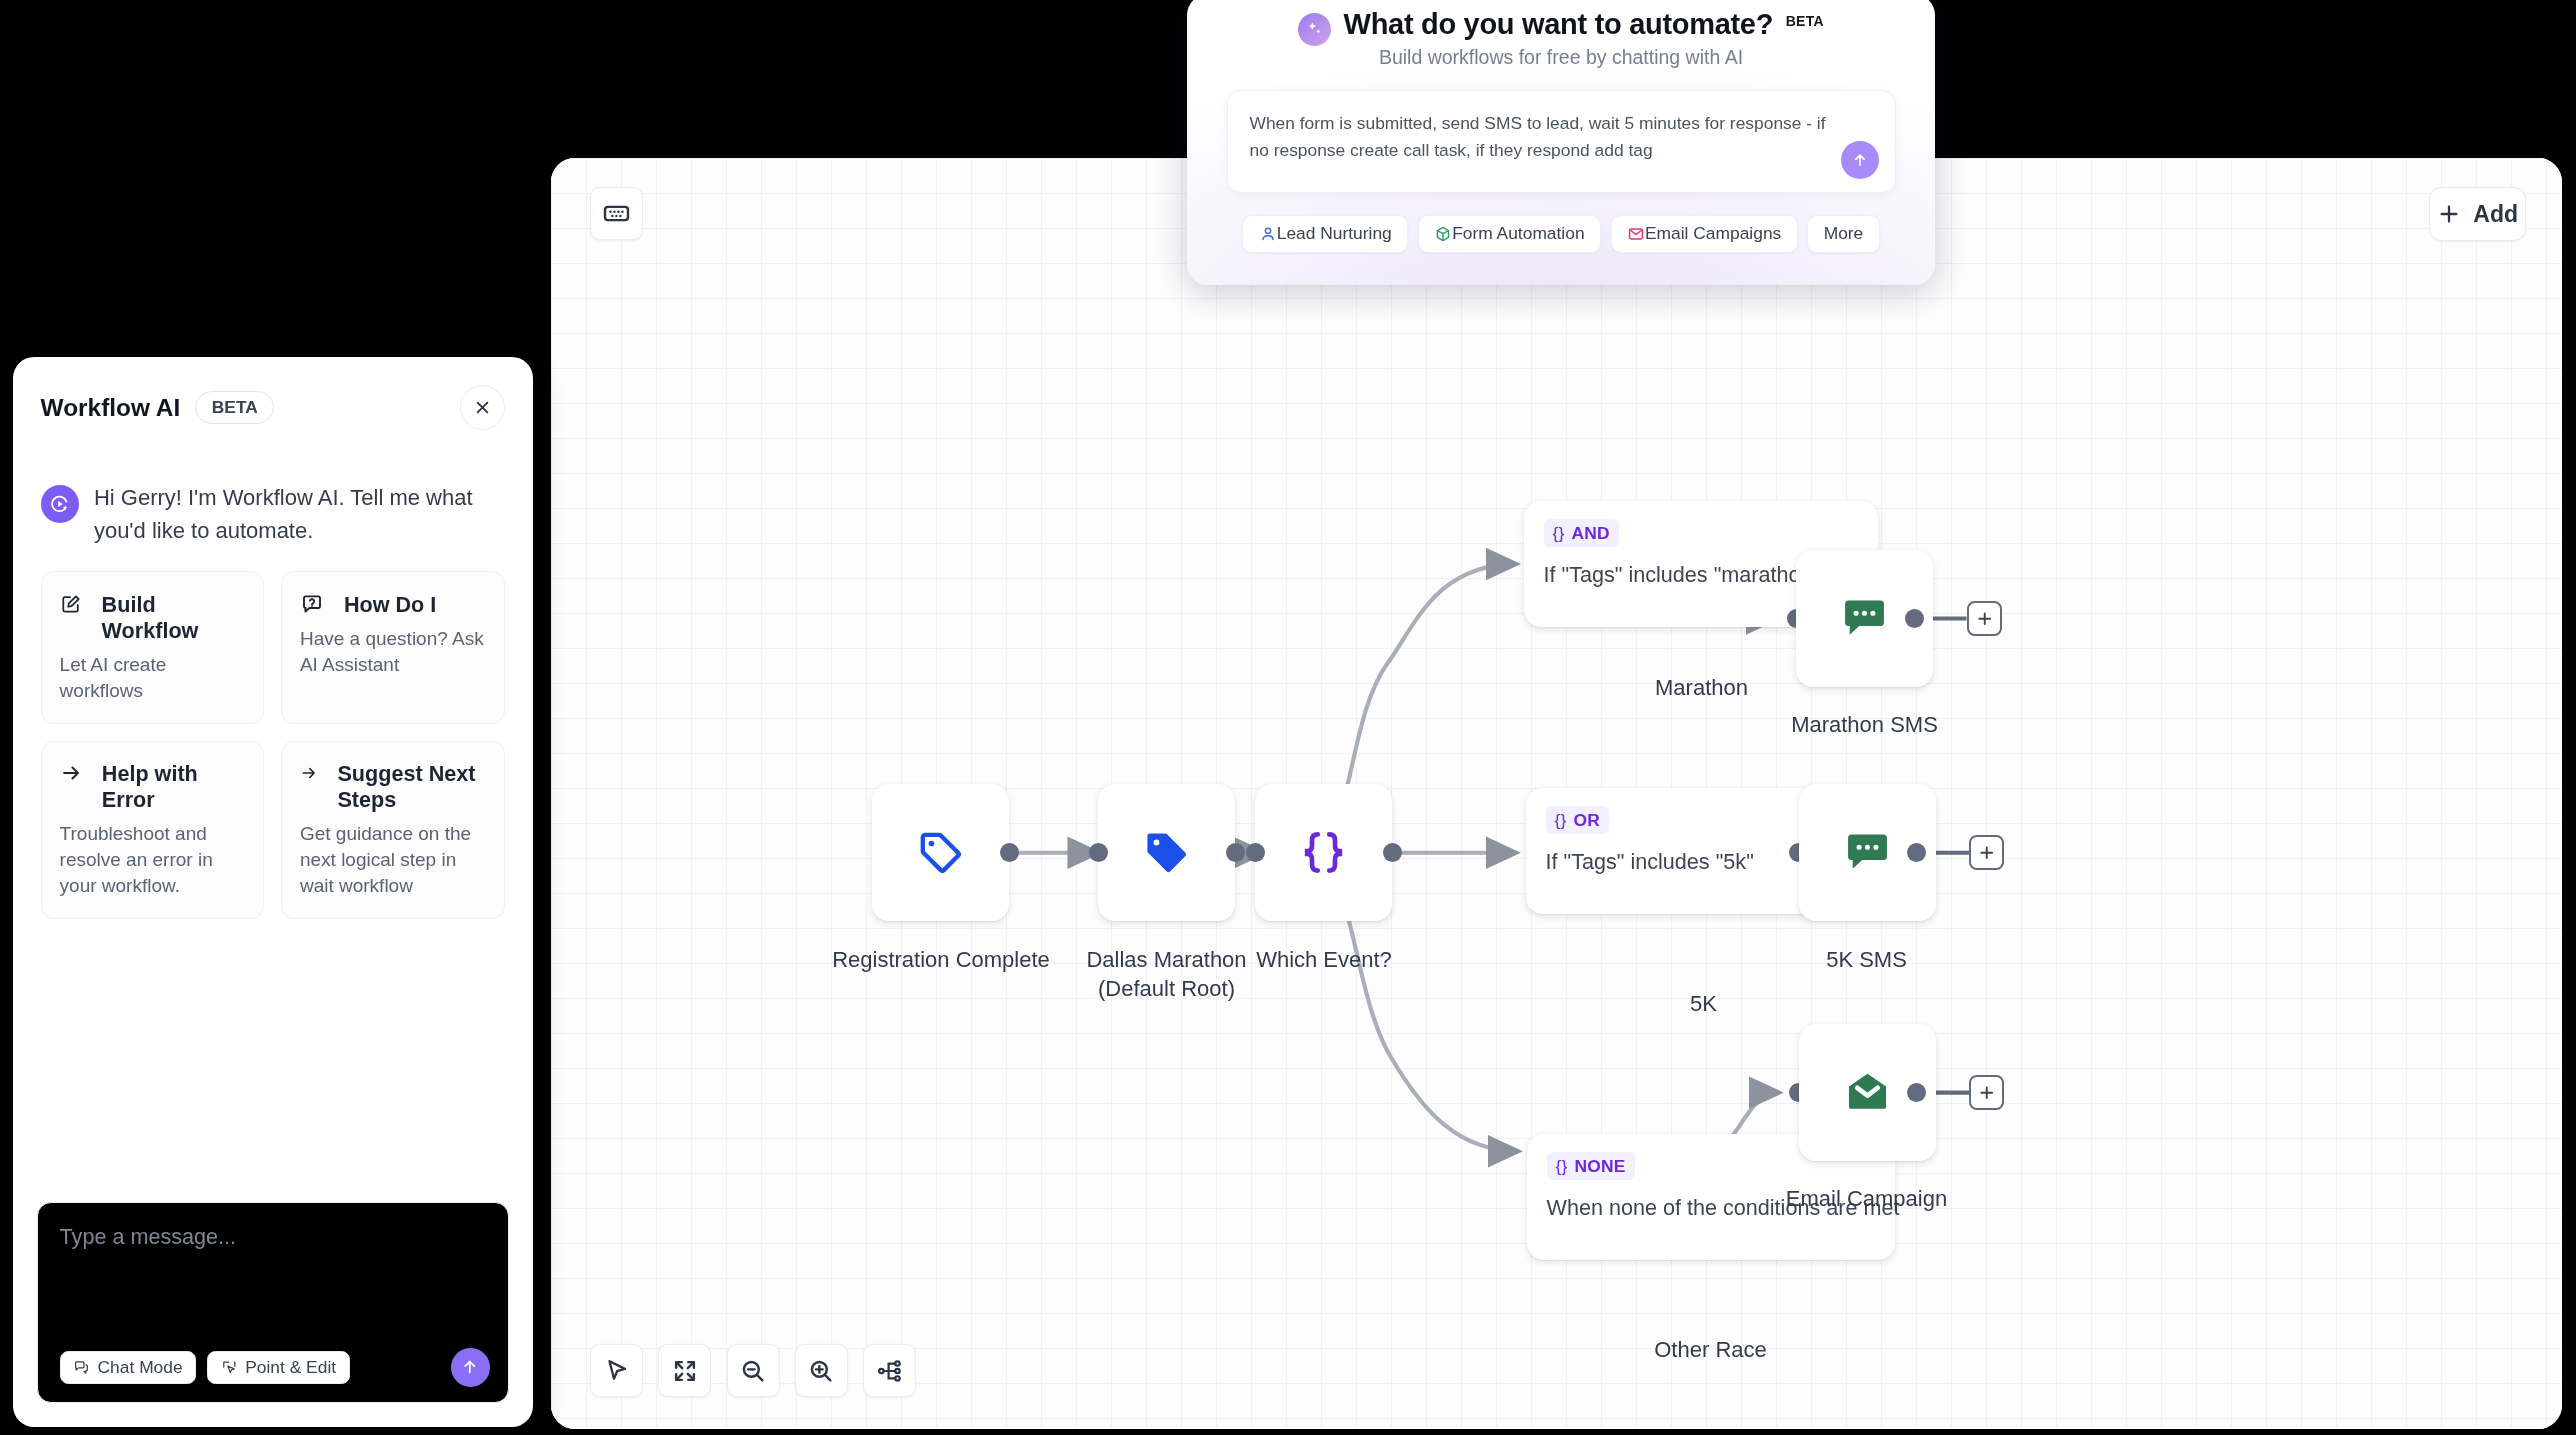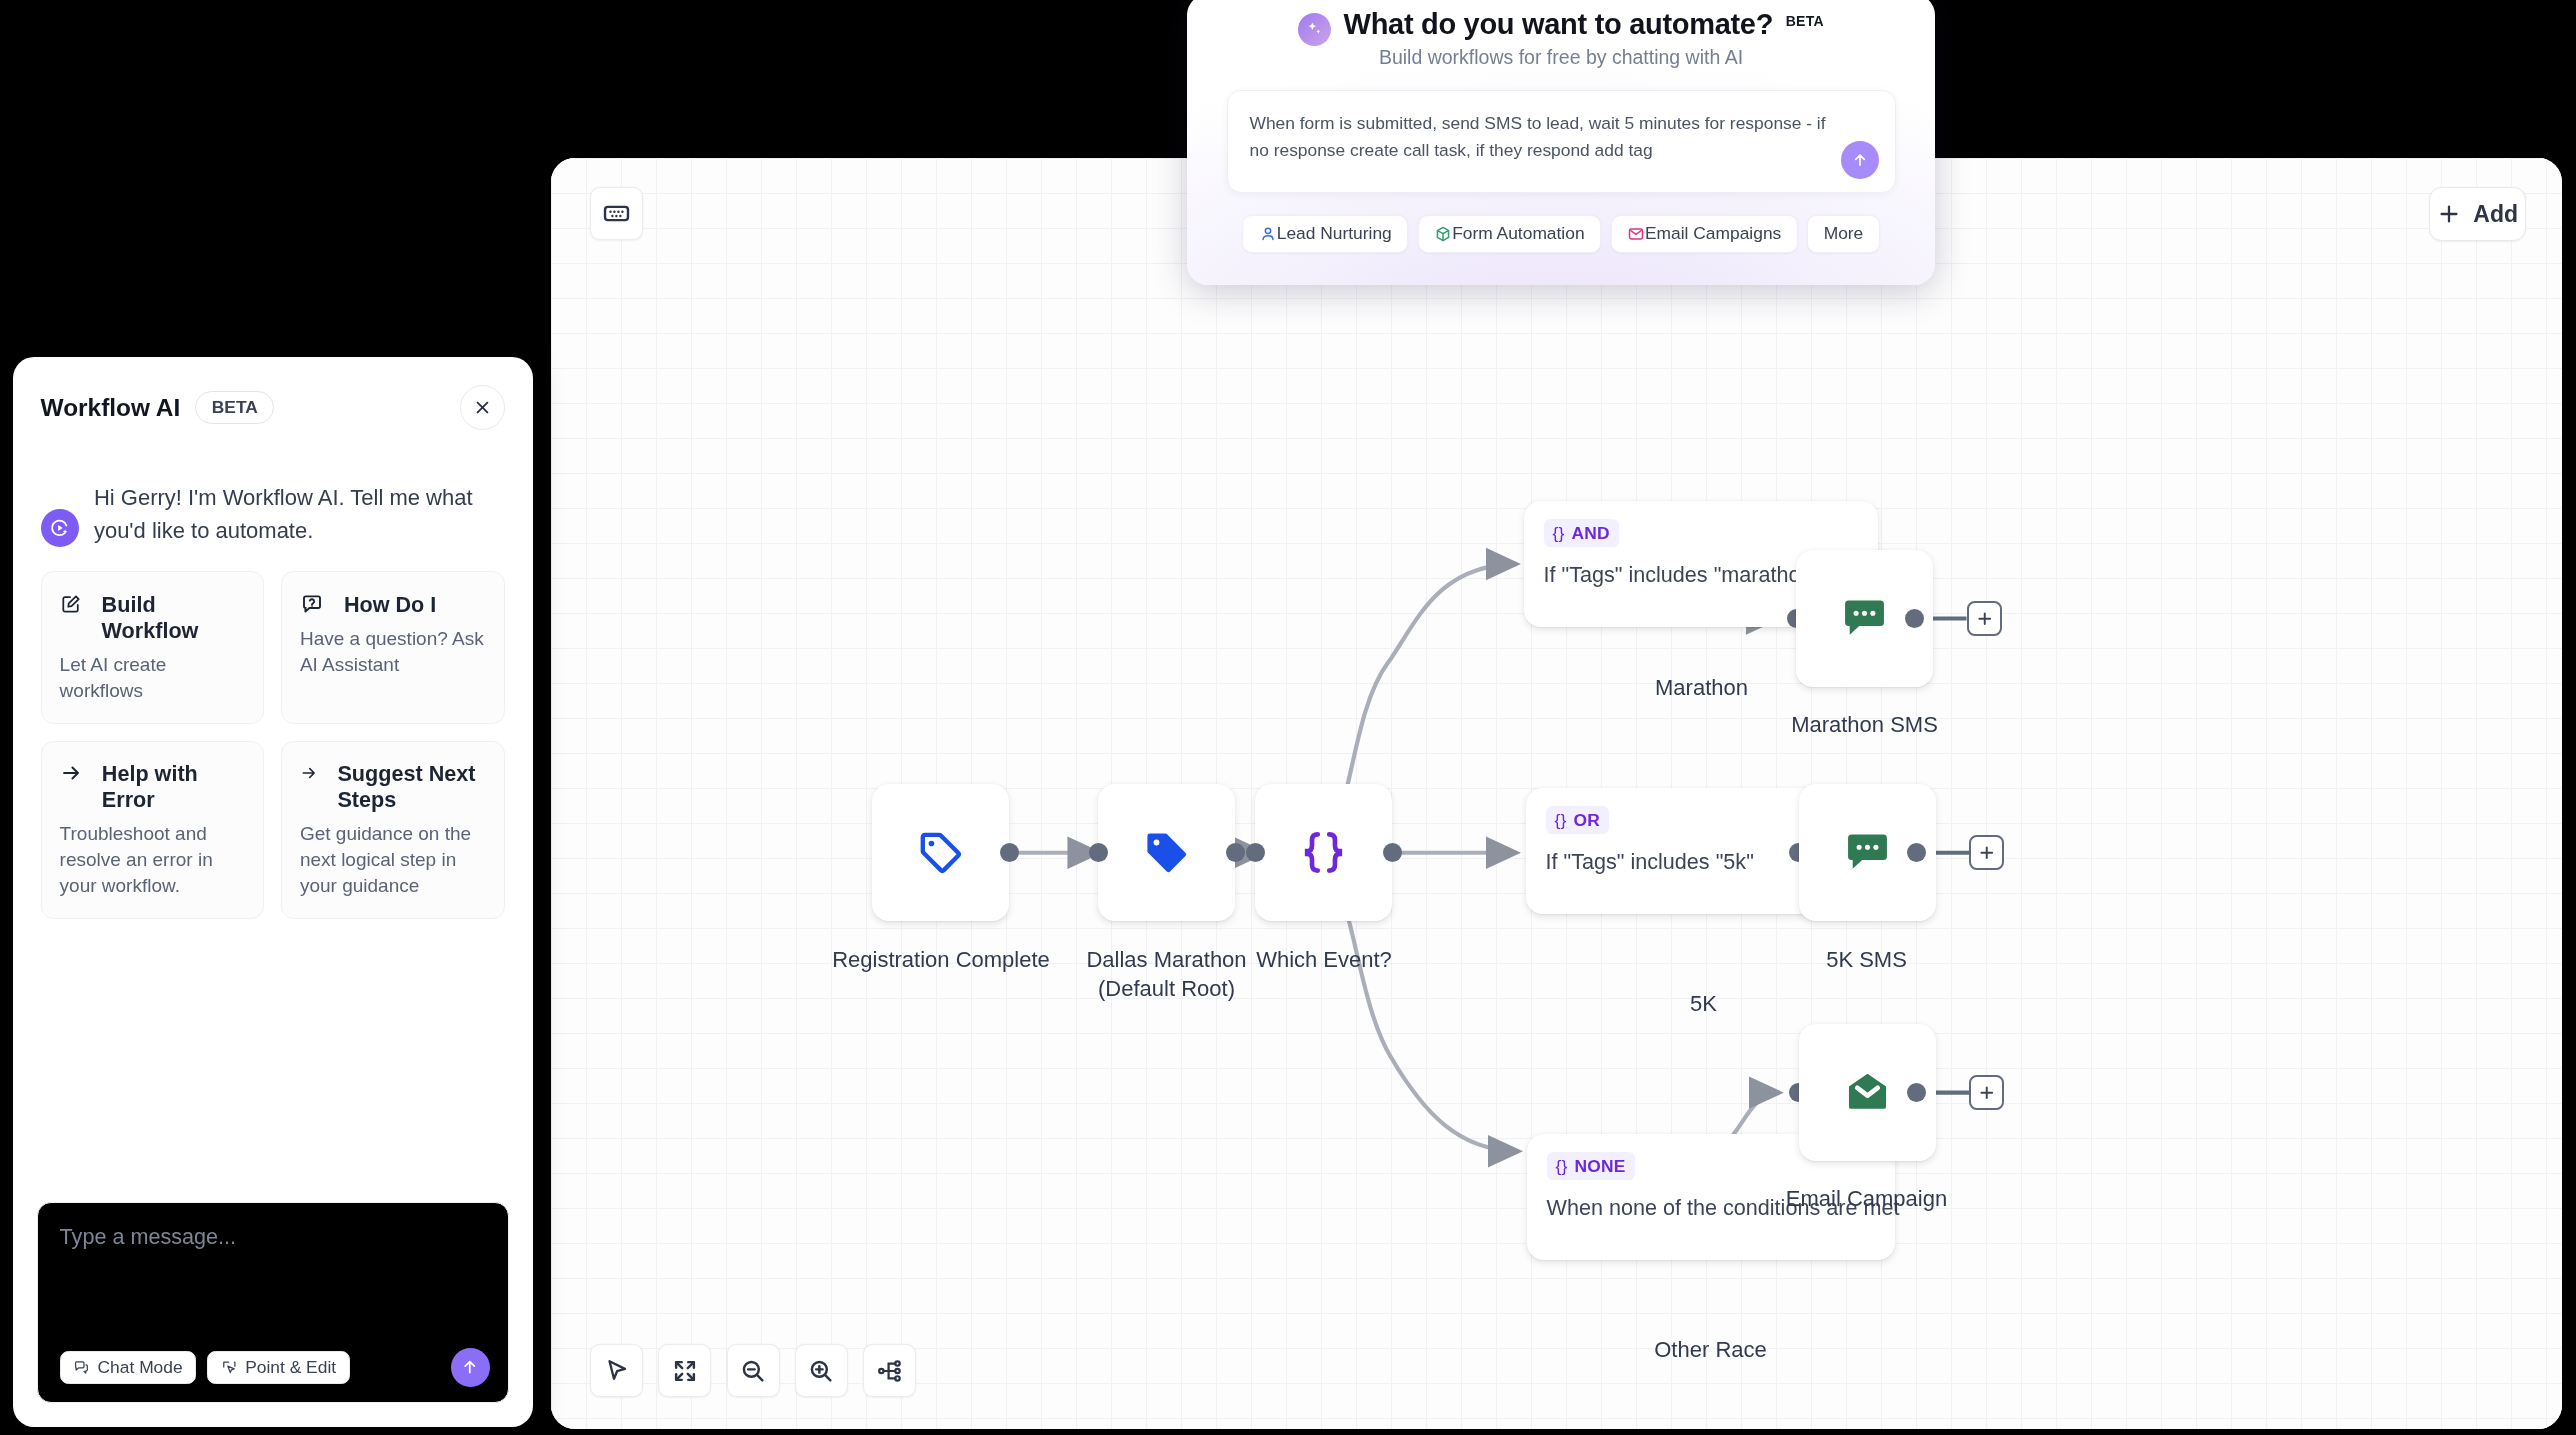--- a/index.html
+++ b/index.html
@@ -203,21 +203,21 @@
     font-size: 17.4px; font-weight: 600; color: #394153;
   }
   .sb-close {
     margin-left: auto;
     width: 45px; height: 45px; border-radius: 50%;
     border: 1px solid #e9eaee;
     display: flex; align-items: center; justify-content: center;
     cursor: pointer;
   }
 
-  .sb-greet { display: flex; gap: 15.3px; padding: 52px 31px 0 28px; align-items: flex-end; }
+  .sb-greet { display: flex; gap: 15.3px; padding: 52px 31px 0 28px; }
   .sb-avatar {
     width: 38px; height: 38px; border-radius: 50%;
     background: #7c5cf5; flex: none; margin-top: 2.8px;
     display: flex; align-items: center; justify-content: center;
   }
   .sb-greet-text { font-size: 22px; color: #343d4f; line-height: 1.48; }
 
   .sb-cards {
     display: grid;
     grid-template-columns: 1fr 1fr;
@@ -582,21 +582,21 @@
         <div class="sb-card-desc">Troubleshoot and resolve an error in your workflow.</div>
       </div>
 
       <div class="sb-card">
         <div class="sb-card-head">
           <svg width="24" height="24" viewBox="0 0 24 24" fill="none" stroke="#1d2535" stroke-width="2.1" stroke-linecap="round" stroke-linejoin="round">
             <path d="M4.4 12h15M13.4 6 19.4 12l-6 6"></path>
           </svg>
           <div class="sb-card-title">Suggest Next Steps</div>
         </div>
-        <div class="sb-card-desc">Get guidance on the next logical step in your guidance</div>
+        <div class="sb-card-desc">Get guidance on the next logical step in wait workflow</div>
       </div>
     </div>
 
     <div class="sb-composer">
       <div class="sb-placeholder">Type a message...</div>
       <div class="sb-composer-row">
         <div class="mini-chip">
           <svg width="16.7" height="16.7" viewBox="0 0 24 24" fill="none" stroke="#394253" stroke-width="1.8" stroke-linejoin="round">
             <path d="M3.6 5.6a1.6 1.6 0 0 1 1.6-1.6h9a1.6 1.6 0 0 1 1.6 1.6v5.6a1.6 1.6 0 0 1-1.6 1.6H8l-3.4 3v-3h-.6Z"></path>
             <path d="M18 8.4h1a1.6 1.6 0 0 1 1.6 1.6v5.6A1.6 1.6 0 0 1 19 17.2h-.6v3l-3-3"></path>

